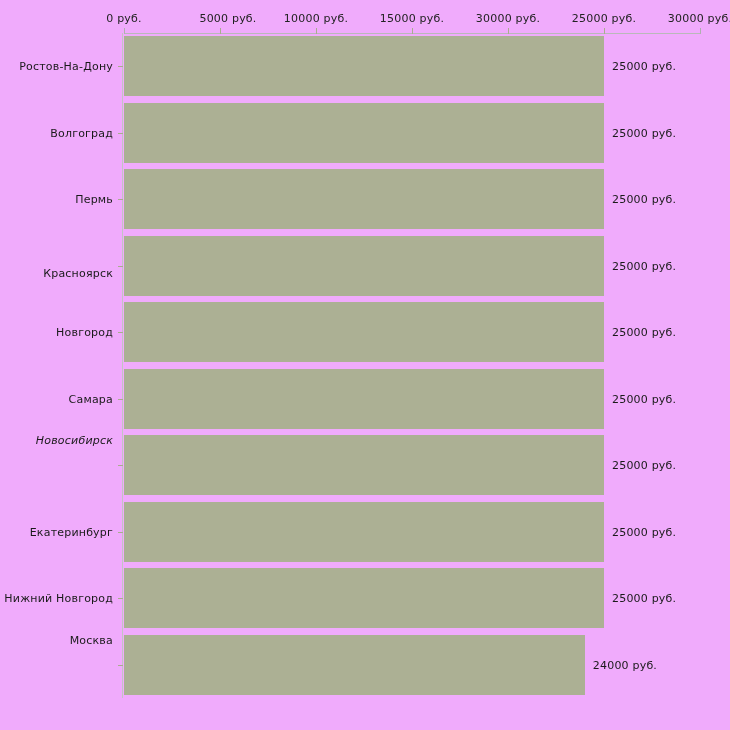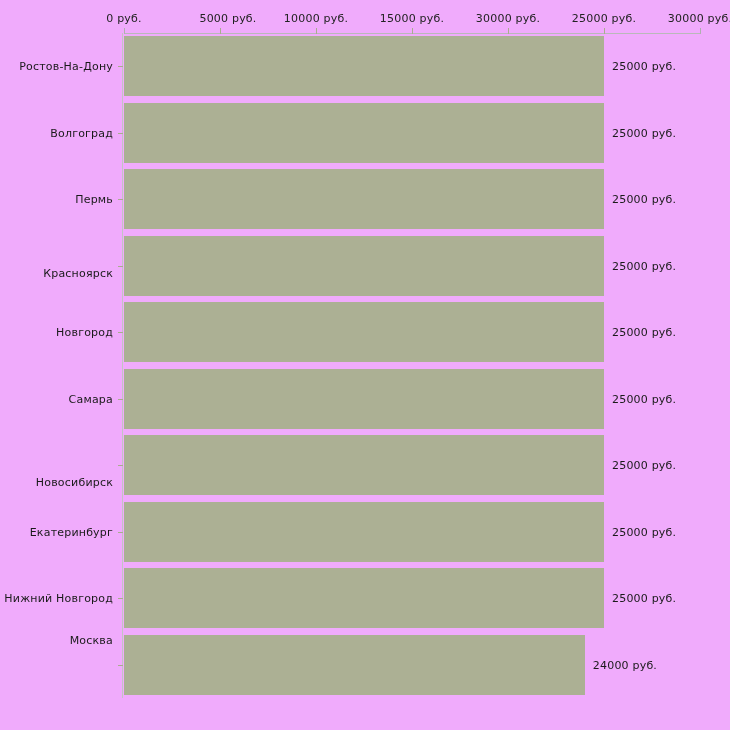--- a/index.html
+++ b/index.html
@@ -143,21 +143,21 @@
         <div class="y-tick" style="top: 598px;"></div>
         <div class="y-tick" style="top: 665px;"></div>
       </div>
     <div id="y-tick-labels">
         <div class="y-tick-label" style="top: 66.25px;">Ростов-На-Дону</div>
         <div class="y-tick-label" style="top: 132.75px;">Волгоград</div>
         <div class="y-tick-label" style="top: 199.25px;">Пермь</div>
         <div class="y-tick-label" style="top: 273px;">Красноярск</div>
         <div class="y-tick-label" style="top: 332.25px;">Новгород</div>
         <div class="y-tick-label" style="top: 398.75px;">Самара</div>
-        <div class="y-tick-label" style="top: 482px;">Новосибирск</div>
+        <div class="y-tick-label" style="top: 440px; font-style: italic;">Новосибирск</div>
         <div class="y-tick-label" style="top: 531.75px;">Екатеринбург</div>
         <div class="y-tick-label" style="top: 598.25px; margin-left: 32px;">Нижний Новгород</div>
         <div class="y-tick-label" style="top: 640px;">Москва</div>
       </div>
 
     <div id="bars">
         <div class="bar" title="Ростов-На-Дону 25000 руб." style="top: 36.25px; height: 60px; width: 480px; background: rgb(172, 176, 148);"></div>
         <div class="bar" title="Волгоград 25000 руб." style="top: 102.75px; height: 60px; width: 480px; background: rgb(172, 176, 148);"></div>
         <div class="bar" title="Пермь 25000 руб." style="top: 169.25px; height: 60px; width: 480px; background: rgb(172, 176, 148);"></div>
         <div class="bar" title="Красноярск 25000 руб." style="top: 235.75px; height: 60px; width: 480px; background: rgb(172, 176, 148);"></div>

